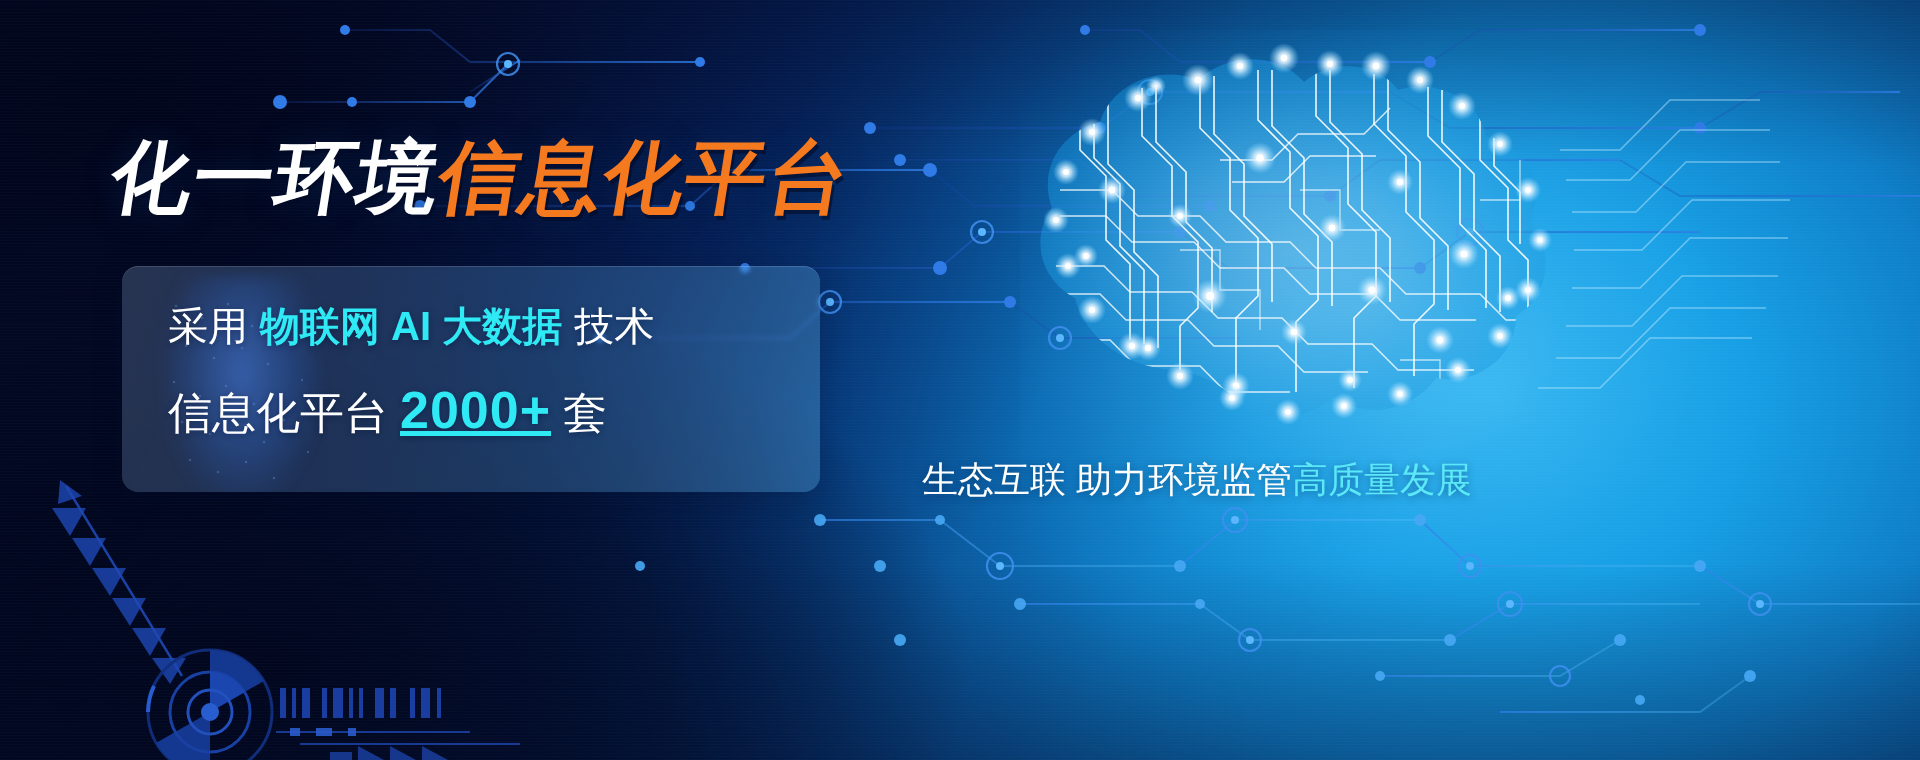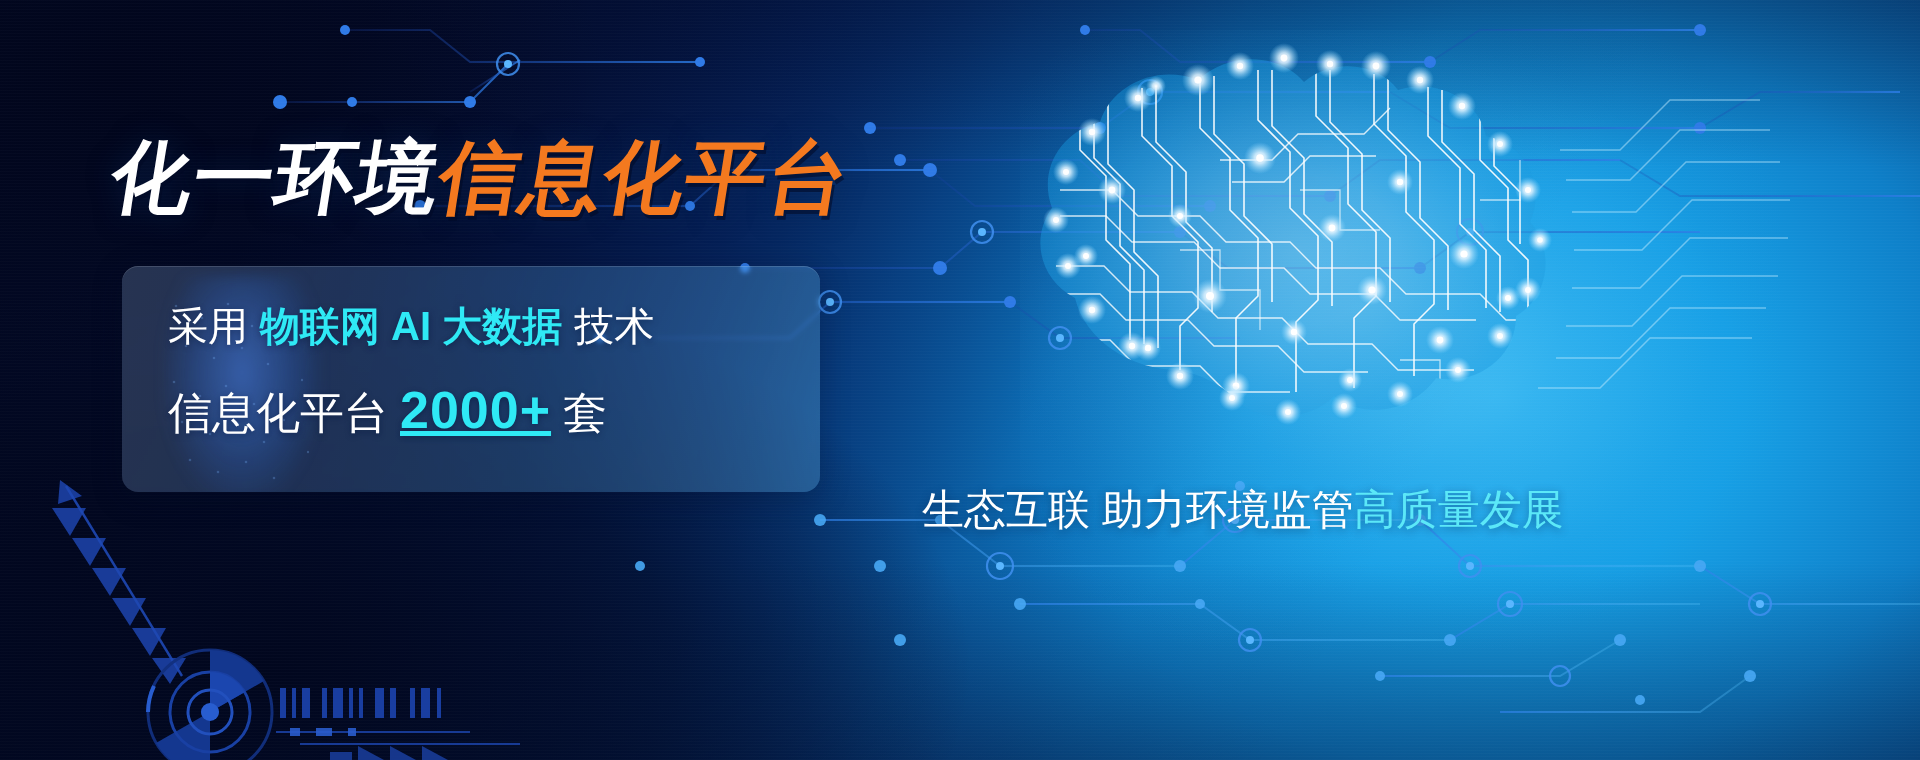--- a/index.html
+++ b/index.html
@@ -97,23 +97,23 @@
   }
   .prow1{font-size:40px;margin-bottom:38px;}
   .prow2{font-size:44px;}
   .prow .w{color:#ffffff;font-weight:normal;}
   .prow .c{color:#2FE9F5;font-weight:bold;}
   .prow .num{color:#2FE9F5;font-weight:bold;font-size:52px;letter-spacing:1px;text-decoration:underline;}
   .sp{display:inline-block;width:12px;}
 
   
   .tagline{
-    position:absolute;left:922px;top:489px;
+    position:absolute;left:922px;top:462px;
     white-space:nowrap;
-    font-size:42px;line-height:1;
+    font-size:36px;line-height:1;
     text-shadow:0 2px 8px rgba(2,30,70,0.45);
   }
   .tagline .w{color:#ffffff;}
   .tagline .c{color:#5BE8F8;}
 
   
   .decor{position:absolute;left:0;bottom:0;width:760px;height:300px;}
 </style>
 </head>
 <body>

